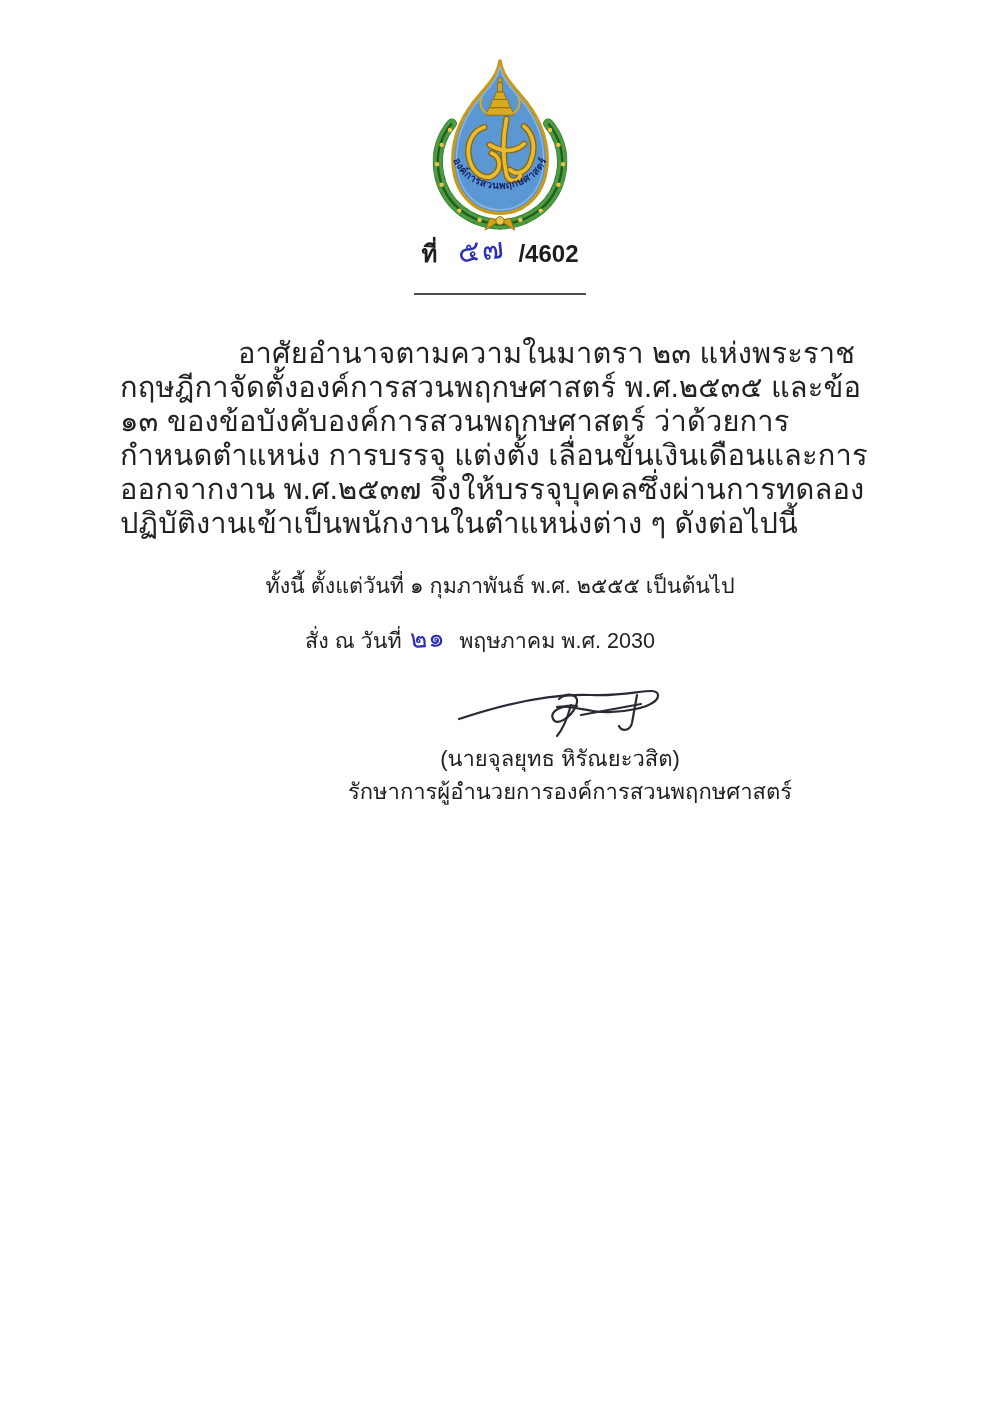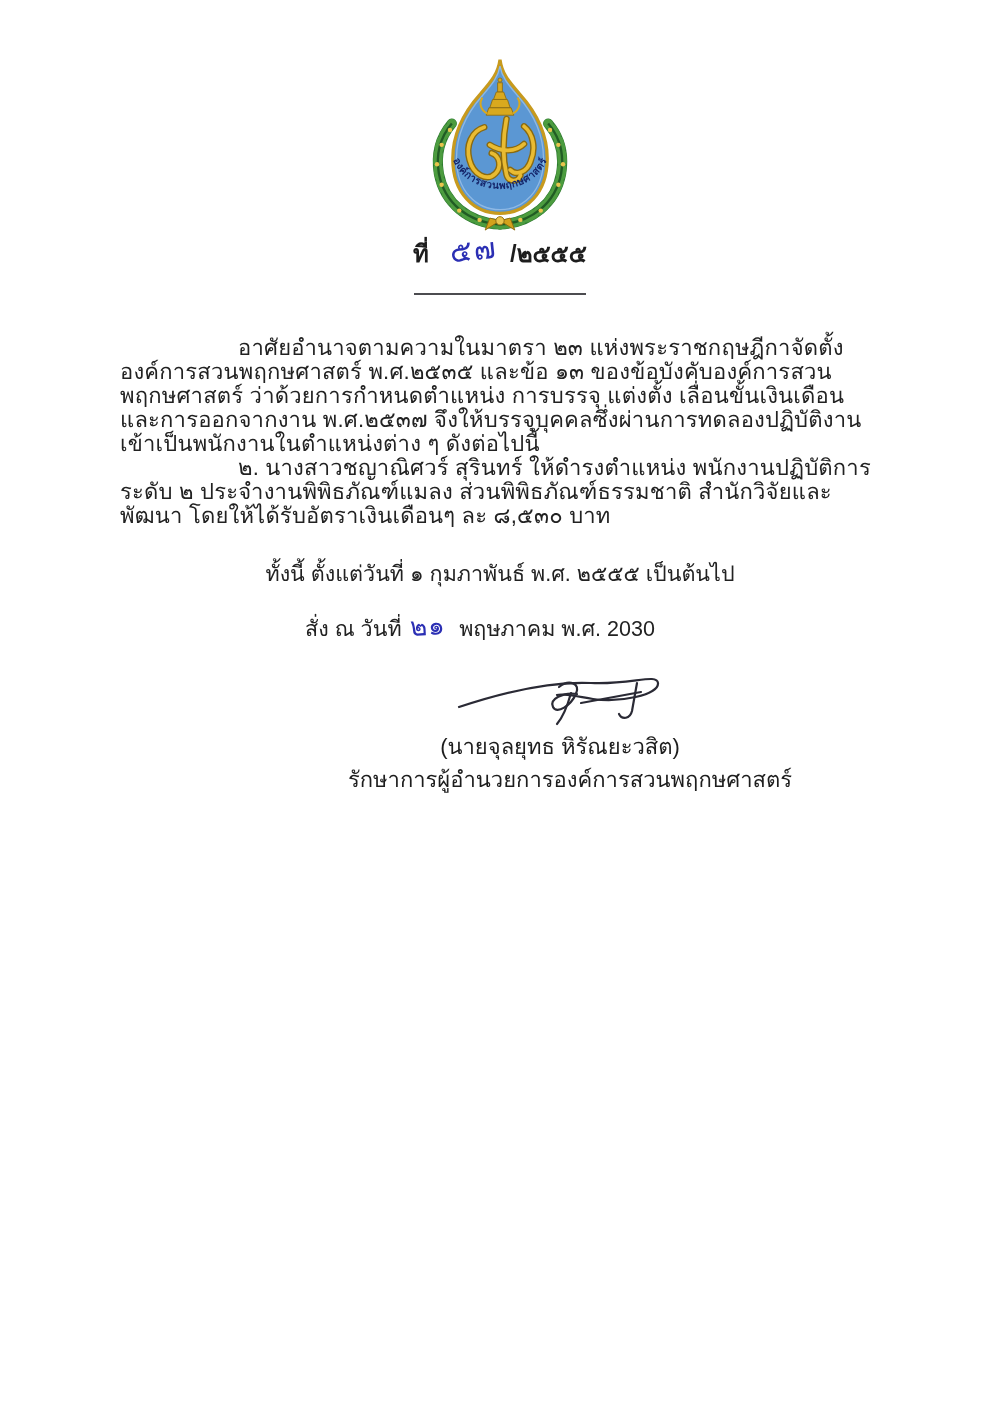--- a/index.html
+++ b/index.html
@@ -37,21 +37,21 @@
     letter-spacing:1px;
   }
   .subject{margin-top:3px;}
   .subject .label{margin-right:14px;}
   .divider{
     width:172px;border:none;border-top:2px solid #4c4c50;margin:21px auto 0;
   }
   
   .body-block{margin:41px 122px 0 120px;}
   .para{
-    font-size:22px;line-height:24px;margin:0;text-indent:118px;
+    font-size:29px;line-height:34px;margin:0;text-indent:118px;
     letter-spacing:.2px;
   }
   .center-line{
     text-align:center;font-size:21.5px;line-height:32px;margin-top:30px;color:#222;
   }
   .issued-line{margin-top:21px;transform:translateX(-20px);}
   
   .sig-ink{display:block;margin:14px auto 0;transform:translateX(60px);}
   .sig-name{
     text-align:center;font-size:22px;line-height:28px;margin-top:2px;
@@ -134,29 +134,28 @@
       <text font-size="11" font-weight="bold" fill="#15266b" letter-spacing="0.4">
         <textPath href="#arcText" startOffset="50%" text-anchor="middle">องค์การสวนพฤกษศาสตร์</textPath>
       </text>
     </g>
   </svg>
 
 
   <div class="number-line">
     <span>ที่</span>
     <span class="handwritten hw-number">๕๗</span>
-    <span>/๒๕๕๕</span>
+    <span>/4602</span>
   </div>
 
 
   <hr class="divider">
 
   <div class="body-block">
     <p class="para">อาศัยอำนาจตามความในมาตรา ๒๓ แห่งพระราชกฤษฎีกาจัดตั้งองค์การสวนพฤกษศาสตร์ พ.ศ.๒๕๓๕ และข้อ ๑๓ ของข้อบังคับองค์การสวนพฤกษศาสตร์ ว่าด้วยการกำหนดตำแหน่ง การบรรจุ แต่งตั้ง เลื่อนขั้นเงินเดือนและการออกจากงาน พ.ศ.๒๕๓๗ จึงให้บรรจุบุคคลซึ่งผ่านการทดลองปฏิบัติงานเข้าเป็นพนักงานในตำแหน่งต่าง ๆ ดังต่อไปนี้</p>
-    <p class="para">๒.  นางสาวชญาณิศวร์  สุรินทร์ ให้ดำรงตำแหน่ง พนักงานปฏิบัติการ ระดับ ๒ ประจำงานพิพิธภัณฑ์แมลง ส่วนพิพิธภัณฑ์ธรรมชาติ สำนักวิจัยและพัฒนา โดยให้ได้รับอัตราเงินเดือนๆ ละ ๘,๕๓๐ บาท</p>
   </div>
 
   <div class="center-line">ทั้งนี้  ตั้งแต่วันที่ ๑  กุมภาพันธ์ พ.ศ. ๒๕๕๕  เป็นต้นไป</div>
 
   <div class="center-line issued-line">
     <span>สั่ง  ณ  วันที่</span>
     <span class="handwritten hw-day">๒๑</span>
     <span>พฤษภาคม   พ.ศ. 2030</span>
   </div>
 

